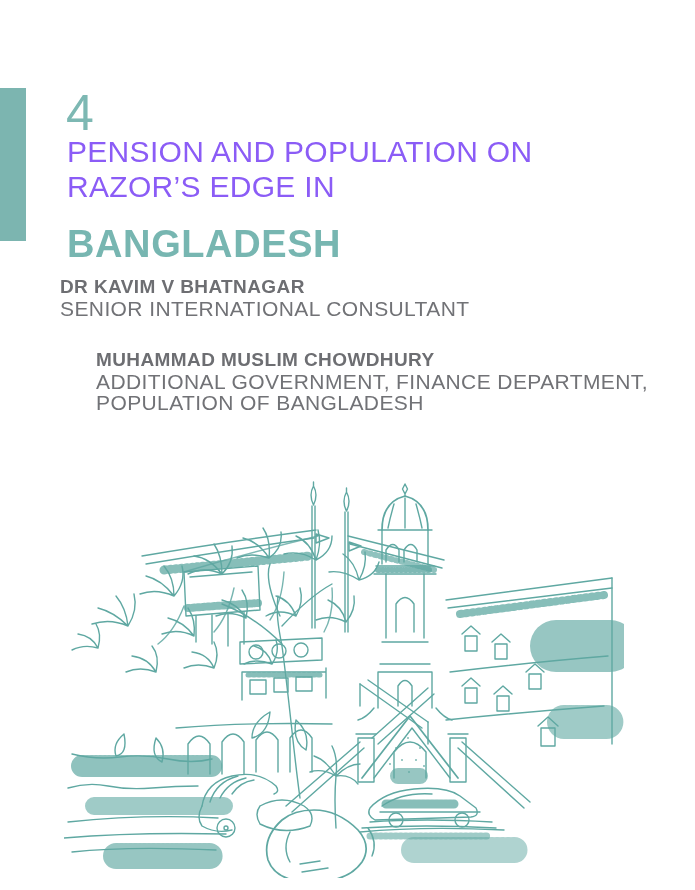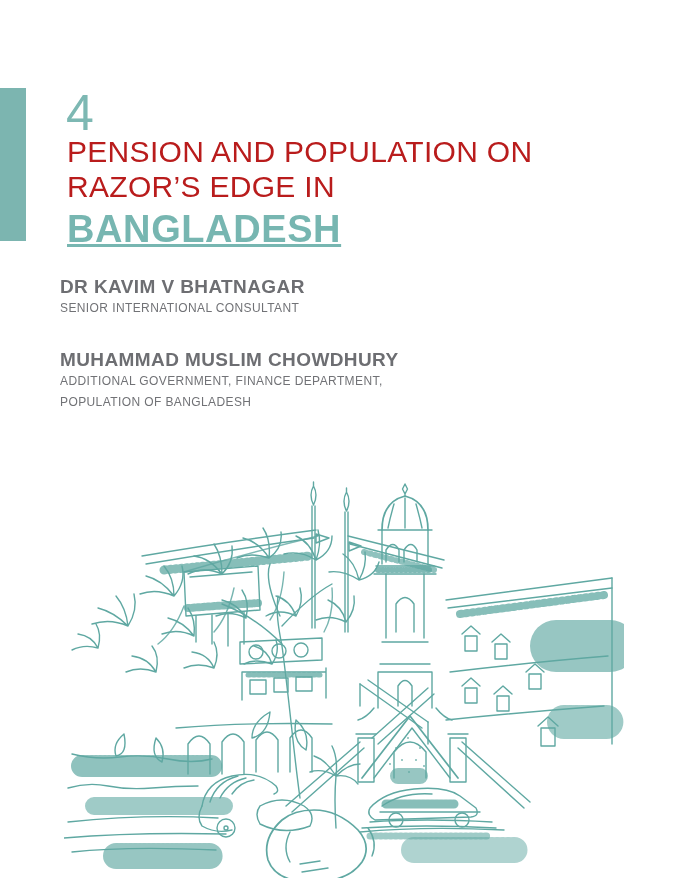--- a/index.html
+++ b/index.html
@@ -7,26 +7,26 @@
     position:relative;width:695px;height:890px;background:#ffffff;overflow:hidden;
     font-family:"Liberation Sans",sans-serif;
   }
   .side-bar{position:absolute;left:0;top:88px;width:26px;height:153px;background:#7cb5b0;}
   .chapter-num{
     position:absolute;left:66px;top:88px;font-size:50px;line-height:1;
     color:#7db8b3;font-weight:400;
   }
   .title{position:absolute;left:67px;top:134px;margin:0;font-weight:400;}
   .t-line{display:block;white-space:nowrap;}
-  .t-gray{font-size:30px;line-height:35px;color:#b91c1c;letter-spacing:.3px;}
-  .t-teal{font-size:38px;line-height:40px;color:#77b6b1;font-weight:700;letter-spacing:.6px;margin-top:5px;text-decoration:underline;}
+  .t-gray{font-size:30px;line-height:35px;color:#8b5cf6;letter-spacing:.3px;}
+  .t-teal{font-size:38px;line-height:40px;color:#77b6b1;font-weight:700;letter-spacing:.6px;margin-top:20px;}
   .authors{position:absolute;left:60px;top:276px;color:#6d6e72;}
-  .author + .author{margin-top:30px;}
+  .author + .author{margin-top:30px;margin-left:36px;}
   .a-name{font-size:19px;line-height:22px;font-weight:700;letter-spacing:.4px;white-space:nowrap;}
-  .a-role{font-size:12px;line-height:21px;font-weight:400;letter-spacing:.4px;color:#717276;white-space:nowrap;}
+  .a-role{font-size:21px;line-height:21px;font-weight:400;letter-spacing:.4px;color:#717276;white-space:nowrap;}
   .sketch{position:absolute;left:64px;top:476px;width:560px;height:402px;}
 </style>
 </head>
 <body>
 
 <div class="page">
 
   <div class="side-bar"></div>
 
   <div class="chapter-num">4</div>

